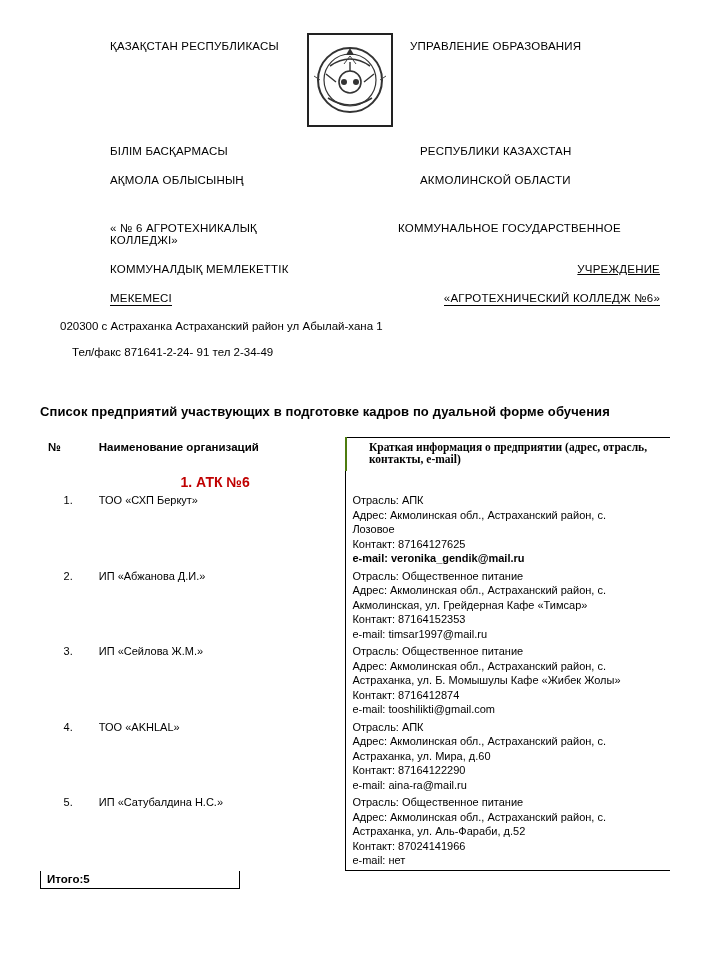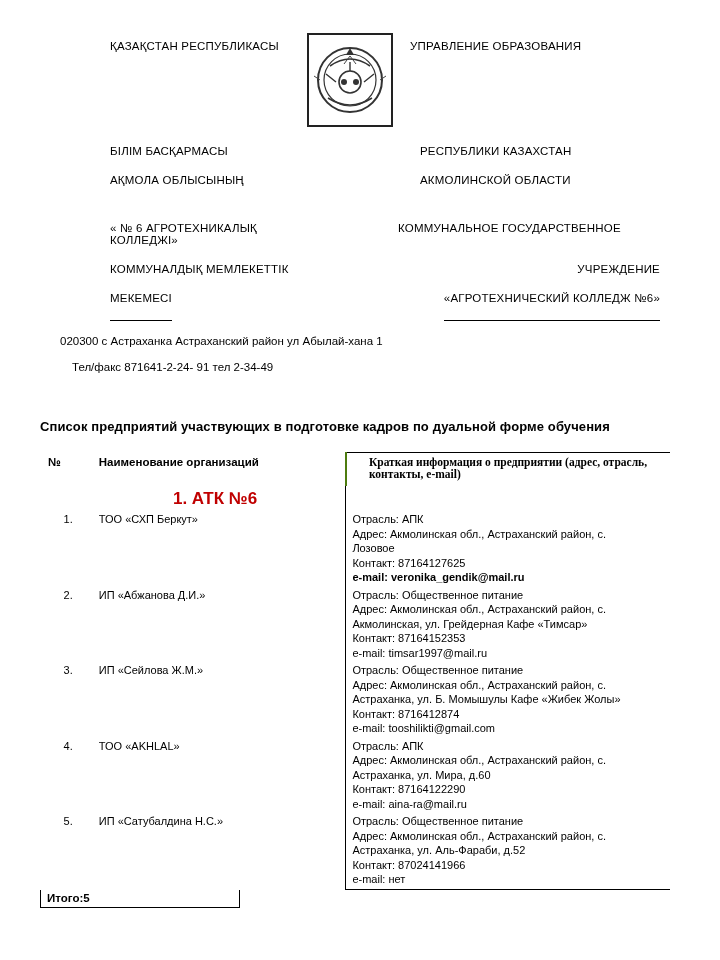--- a/index.html
+++ b/index.html
@@ -53,21 +53,21 @@
   }
   .emblem {
     width: 88px;
     height: 96px;
     margin: -8px auto 0 auto;
     position: relative;
   }
   .lh-underline {
     border-bottom: 1px solid #000;
     display: inline-block;
-    padding-bottom: 16px;
+    padding-bottom: 1px;
   }
   .lh-row.last { margin-bottom: 6px; }
 
   .addr-line {
     font-size: 11.5px;
     margin: 14px 0 0 60px;
   }
   .addr-line.second {
     margin-top: 14px;
     margin-left: 72px;
@@ -107,21 +107,21 @@
     padding-left: 22px;
     border-left: 2px solid #4d7c0f;
     border-top: 1px solid #000;
     font-family: Liberation Serif, serif;
   }
 
   .section-row td {
     text-align: center;
     font-weight: bold;
     color: #c00000;
-    font-size: 17px;
+    font-size: 14px;
     padding: 3px 0 2px 0;
   }
   .section-row .col-info {
     border-left: 1px solid #000;
   }
 
   .row td {
     padding: 1px 0 2px 0;
     line-height: 14.5px;
   }
@@ -195,21 +195,21 @@
 
     <div class="lh-row" style="margin-top:36px;">
       <div class="lh-left">« № 6 АГРОТЕХНИКАЛЫҚ КОЛЛЕДЖІ»</div>
       <div class="lh-mid"></div>
       <div class="lh-right" style="width:262px;margin-left:-12px;">КОММУНАЛЬНОЕ ГОСУДАРСТВЕННОЕ</div>
     </div>
 
     <div class="lh-row">
       <div class="lh-left">КОММУНАЛДЫҚ МЕМЛЕКЕТТІК</div>
       <div class="lh-mid"></div>
-      <div class="lh-right" style="text-align:right;">УЧРЕЖДЕНИЕ</div>
+      <div class="lh-right" style="text-align:right;text-decoration:underline;">УЧРЕЖДЕНИЕ</div>
     </div>
 
     <div class="lh-row last">
       <div class="lh-left">
         <span class="lh-underline">МЕКЕМЕСІ</span>
       </div>
       <div class="lh-mid"></div>
       <div class="lh-right" style="text-align:right;">
         <span class="lh-underline">«АГРОТЕХНИЧЕСКИЙ КОЛЛЕДЖ №6»</span>
       </div>

